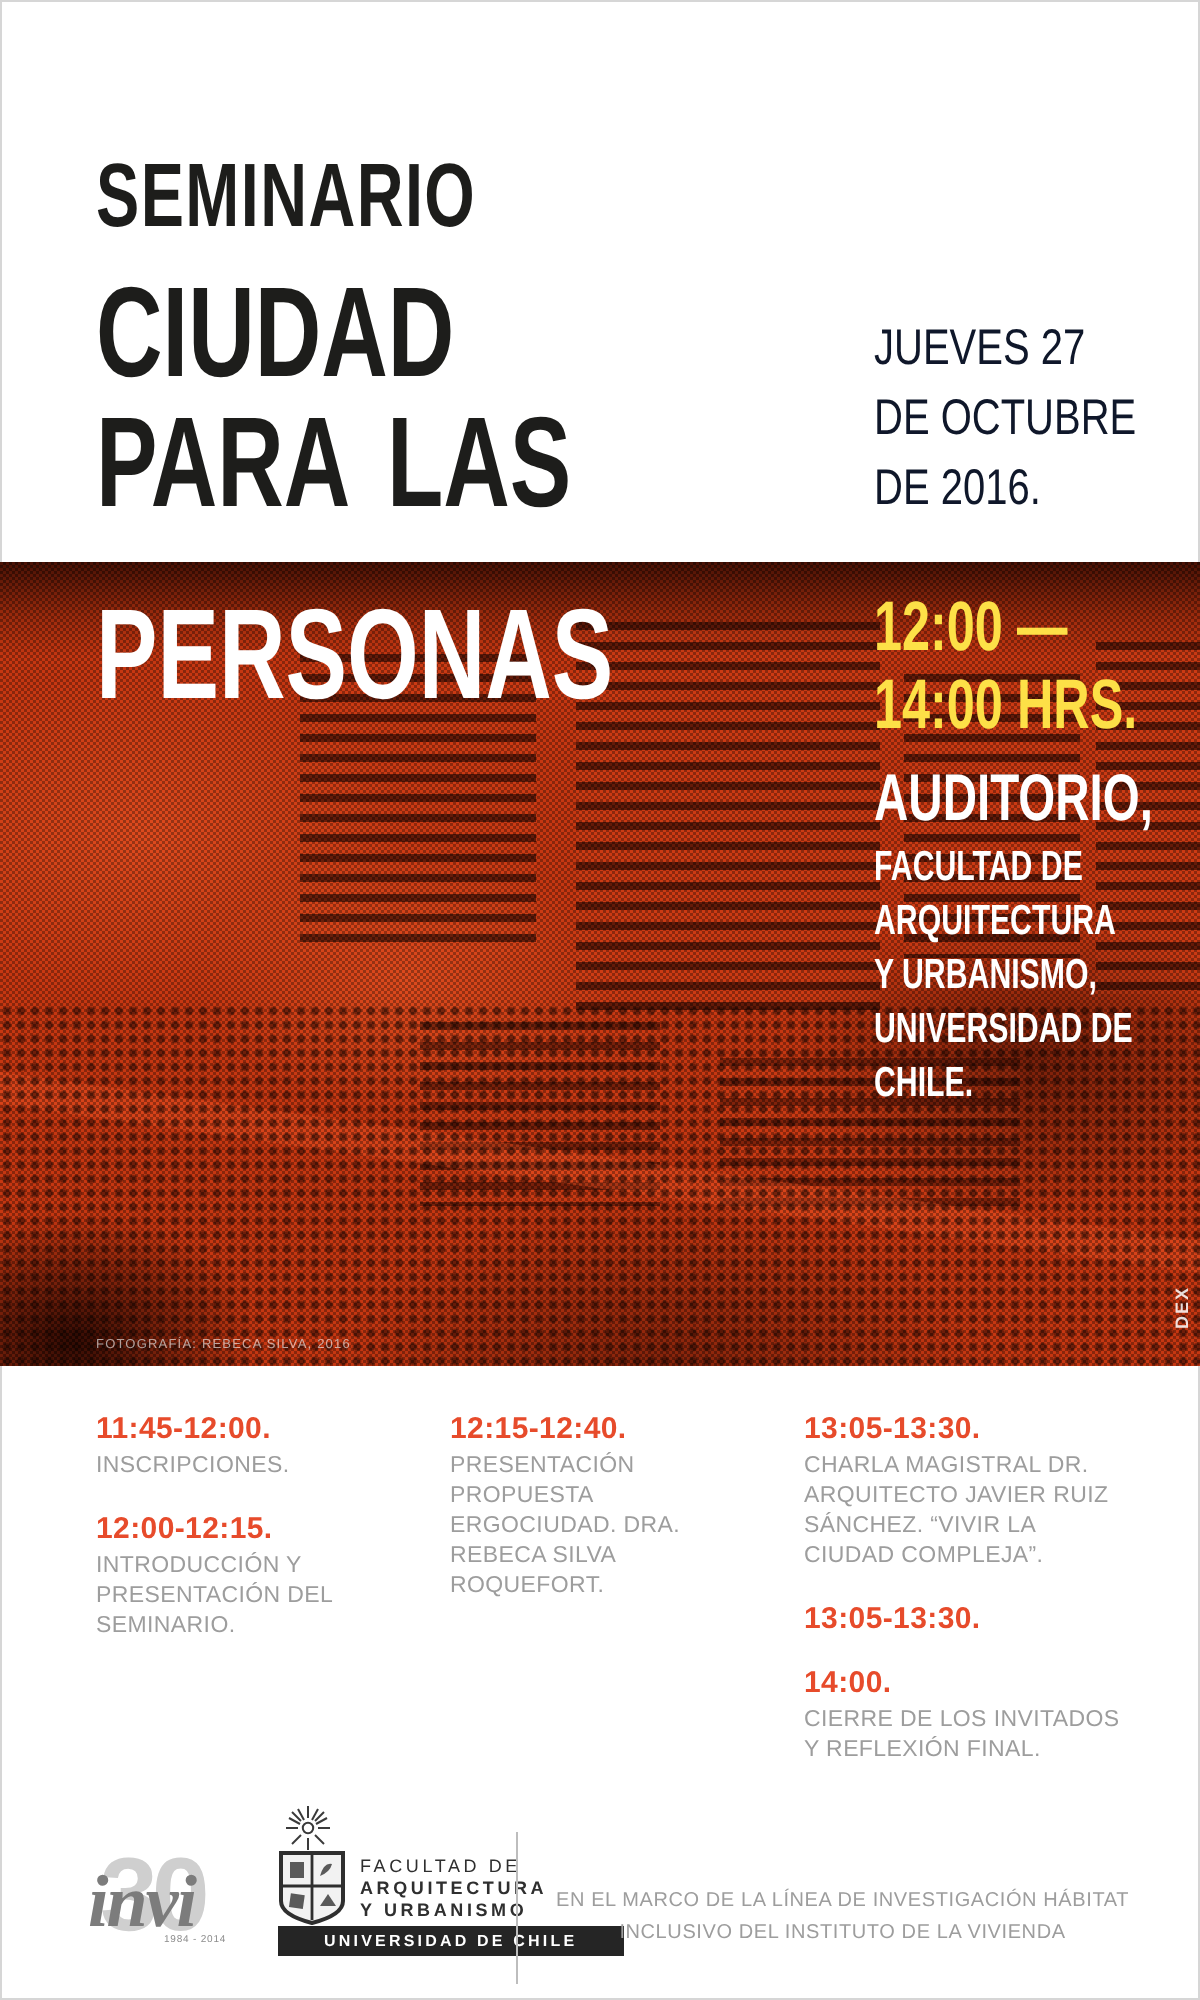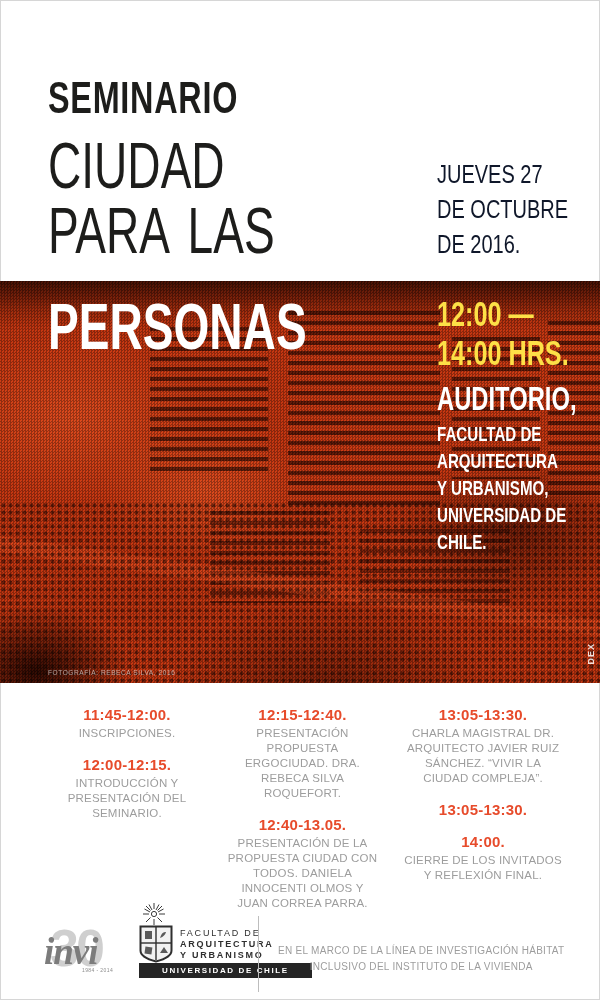--- a/index.html
+++ b/index.html
@@ -7,21 +7,21 @@
     position:relative;width:600px;height:1000px;margin:0 auto;
     background:#ffffff;overflow:hidden;
     font-family:"Liberation Sans", sans-serif;
     box-shadow:inset 0 0 0 1px #d6d6d6;
   }
   .cond{display:inline-block;transform:scaleX(0.72);transform-origin:0 0;white-space:nowrap;}
   .cond80{display:inline-block;transform:scaleX(0.8);transform-origin:0 0;white-space:nowrap;}
 
   
   .kicker{position:absolute;left:48px;top:72px;font-size:45px;font-weight:700;color:#1d1d1b;letter-spacing:1px;}
-  .title{position:absolute;left:48px;top:134px;font-size:64px;line-height:65px;font-weight:400;color:#1d1d1b;}
+  .title{position:absolute;left:48px;top:134px;font-size:64px;line-height:65px;font-weight:700;color:#1d1d1b;}
   .title .cond{word-spacing:10px;}
   .date-block{position:absolute;left:437px;top:157px;font-size:25px;line-height:35px;font-weight:400;color:#0f172a;}
 
   
   .photo{position:absolute;left:0;top:281px;width:600px;height:402px;background:#c33611;overflow:hidden;}
   .photo .tint{position:absolute;inset:0;background:
       linear-gradient(180deg, rgba(30,5,0,.8), rgba(30,5,0,.25) 28px, rgba(30,5,0,0) 48px),
       radial-gradient(190px 120px at 12% 34%, rgba(240,92,40,.55), rgba(240,92,40,0) 70%),
       radial-gradient(150px 95px at 34% 52%, rgba(242,96,42,.5), rgba(242,96,42,0) 70%),
       radial-gradient(130px 90px at 6% 97%, rgba(22,3,0,.9), rgba(22,3,0,0) 72%),
@@ -42,21 +42,21 @@
       background-size:3px 3px;}
   .personas{position:absolute;left:48px;top:9px;font-size:64px;font-weight:700;color:#ffffff;}
   .time-block{position:absolute;left:437px;top:13px;font-size:35px;line-height:39px;font-weight:700;color:#fde047;text-decoration:underline;}
   .venue-title{position:absolute;left:437px;top:99px;font-size:33px;font-weight:700;color:#ffffff;}
   .venue-lines{position:absolute;left:437px;top:139px;font-size:21px;line-height:27px;font-weight:700;color:#ffffff;}
   .photo-credit{position:absolute;left:48px;bottom:7px;font-size:6.5px;letter-spacing:.6px;color:rgba(255,255,255,.6);}
   .design-credit{position:absolute;right:4px;bottom:18px;font-size:9px;color:rgba(255,255,255,.85);
       writing-mode:vertical-rl;transform:rotate(180deg);letter-spacing:1px;font-weight:700;}
 
   
-  .schedule-col{position:absolute;top:706px;text-align:center;}
+  .schedule-col{position:absolute;top:706px;}
   .col1{left:48px;width:158px;}
   .col2{left:225px;width:155px;}
   .col3{left:402px;width:162px;}
   .entry{margin-bottom:15px;}
   .entry .time{font-size:15px;font-weight:700;color:#e74b2b;margin-bottom:3px;letter-spacing:.2px;}
   .entry .desc{font-size:11.5px;line-height:15px;color:#9d9d9d;letter-spacing:.2px;}
 
   
   .invi{position:absolute;left:44px;top:922px;width:80px;height:56px;}
   .invi .anniv{position:absolute;left:6px;top:-4px;font-size:52px;font-weight:700;color:#cfcfcf;letter-spacing:-3px;}
@@ -133,24 +133,20 @@
     <div class="entry">
       <div class="time">12:00-12:15.</div>
       <div class="desc">INTRODUCCIÓN Y PRESENTACIÓN DEL SEMINARIO.</div>
     </div>
   </div>
 
   <div class="schedule-col col2">
     <div class="entry">
       <div class="time">12:15-12:40.</div>
       <div class="desc">PRESENTACIÓN PROPUESTA ERGOCIUDAD. DRA. REBECA SILVA ROQUEFORT.</div>
-    </div>
-    <div class="entry">
-      <div class="time">12:40-13.05.</div>
-      <div class="desc">PRESENTACIÓN DE LA PROPUESTA CIUDAD CON TODOS. DANIELA INNOCENTI OLMOS Y JUAN CORREA PARRA.</div>
     </div>
   </div>
 
   <div class="schedule-col col3">
     <div class="entry">
       <div class="time">13:05-13:30.</div>
       <div class="desc">CHARLA MAGISTRAL DR. ARQUITECTO JAVIER RUIZ SÁNCHEZ. “VIVIR LA CIUDAD COMPLEJA”.</div>
     </div>
     <div class="entry">
       <div class="time">13:05-13:30.</div>

